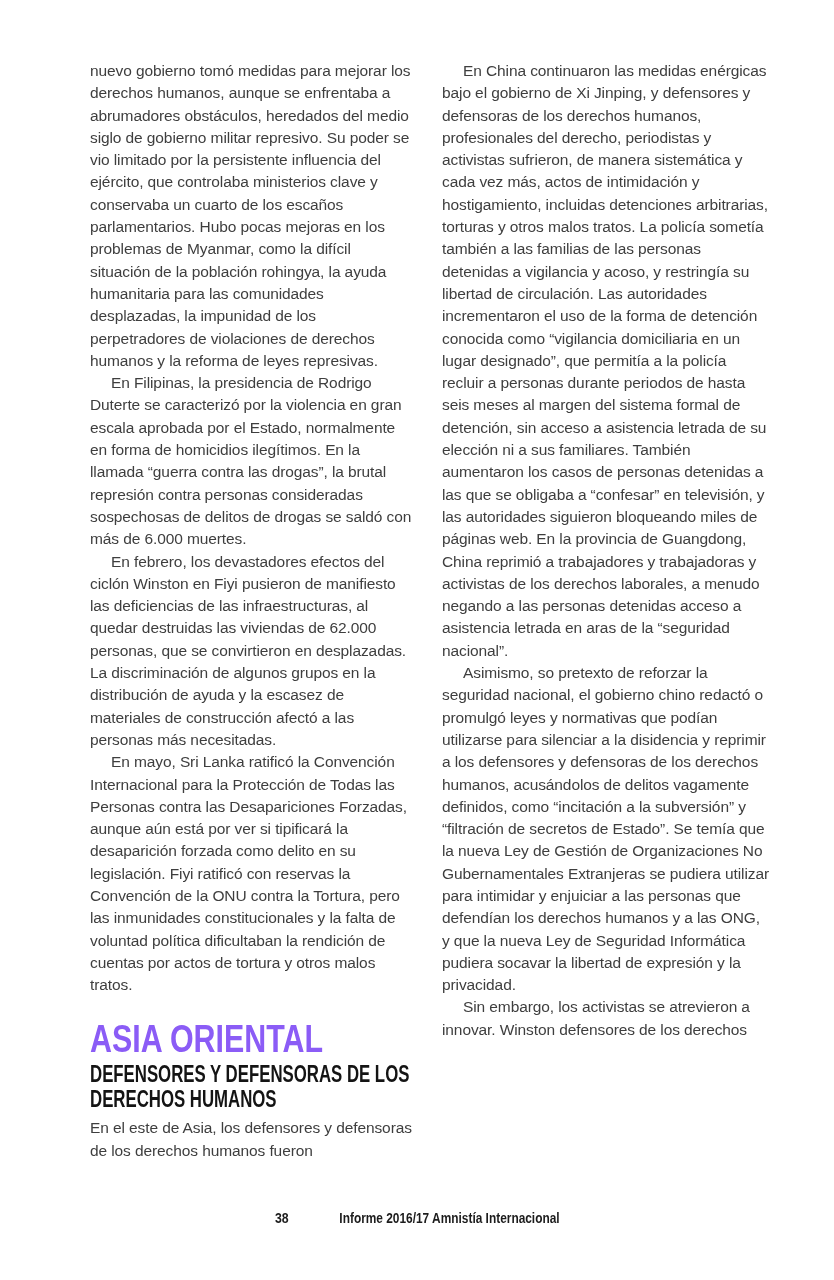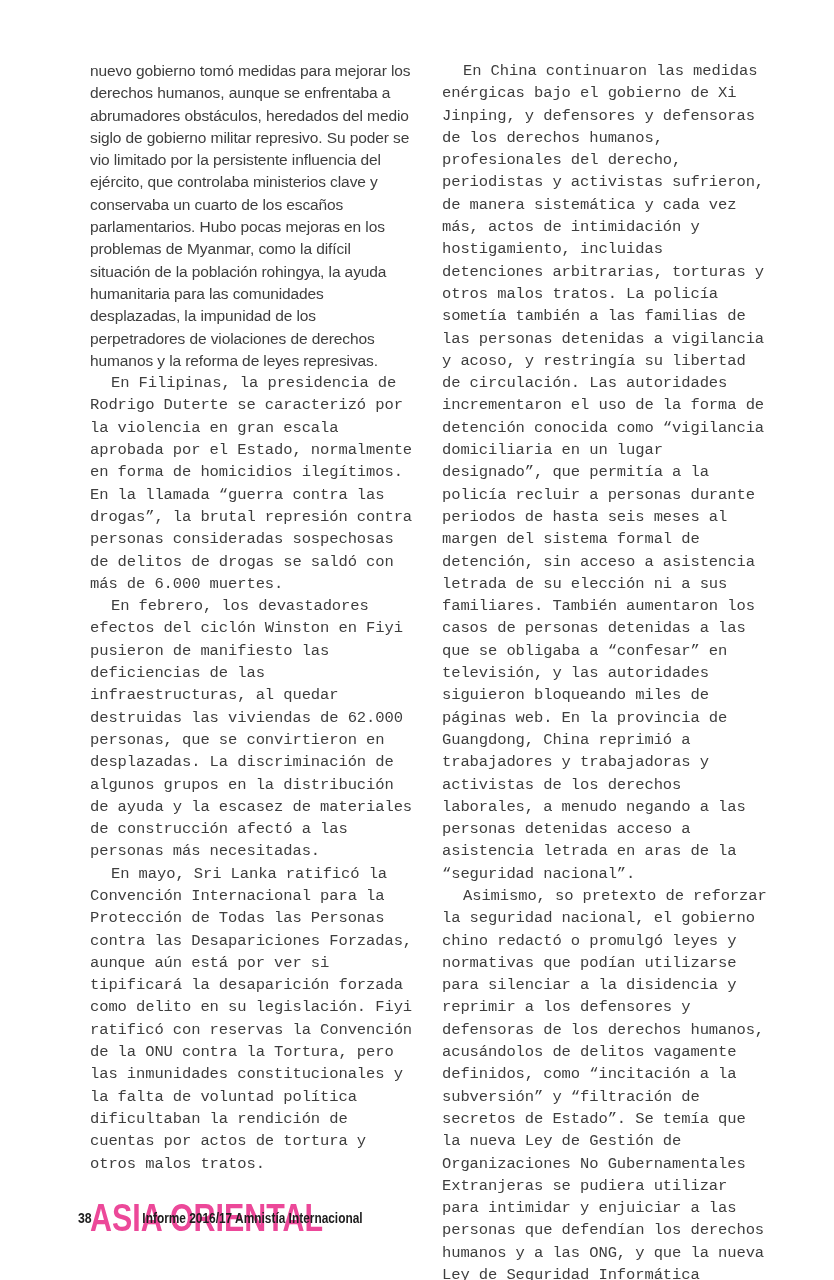--- a/index.html
+++ b/index.html
@@ -29,30 +29,30 @@
   .col-right { width: 328px; }
 
   p.body {
     margin: 0;
     font-size: 15.5px;
     line-height: 22.3px;
     letter-spacing: -0.1px;
     color: #3e3e3e;
     text-align: left;
   }
-  p.indent { text-indent: 21px; font-family: Liberation Mono, monospace; }
+  p.indent { text-indent: 21px; }
 
   .heading-block { margin-top: 22px; }
 
   h1.section {
     margin: 0 0 2px 0;
     font-size: 38px;
     line-height: 42px;
     font-weight: 700;
-    color: #ec4899;
+    color: #8b5cf6;
     letter-spacing: 0;
   }
   h1.section .condense {
     display: inline-block;
     white-space: nowrap;
     transform: scaleX(0.80);
     transform-origin: 0 50%;
   }
   h2.subsection {
     margin: 0 0 5px 0;
@@ -67,21 +67,21 @@
     transform: scaleX(0.73);
     transform-origin: 0 0;
   }
 
   .footer {
     position: absolute;
     left: 78px;
     right: 77px;
     top: 1210px;
     display: flex;
-    justify-content: flex-start;
+    justify-content: center;
     align-items: baseline;
     font-weight: 700;
     font-size: 14.5px;
     line-height: 16px;
     color: #1c1c1c;
   }
   .footer .page-num {
     display: inline-block;
     transform: scaleX(0.85);
     transform-origin: 0 50%;
@@ -104,20 +104,24 @@
     <div class="col col-left">
       <p class="body">nuevo gobierno tomó medidas para mejorar los derechos humanos, aunque se enfrentaba a abrumadores obstáculos, heredados del medio siglo de gobierno militar represivo. Su poder se vio limitado por la persistente influencia del ejército, que controlaba ministerios clave y conservaba un cuarto de los escaños parlamentarios. Hubo pocas mejoras en los problemas de Myanmar, como la difícil situación de la población rohingya, la ayuda humanitaria para las comunidades desplazadas, la impunidad de los perpetradores de violaciones de derechos humanos y la reforma de leyes represivas.</p>
       <p class="body indent">En Filipinas, la presidencia de Rodrigo Duterte se caracterizó por la violencia en gran escala aprobada por el Estado, normalmente en forma de homicidios ilegítimos. En la llamada “guerra contra las drogas”, la brutal represión contra personas consideradas sospechosas de delitos de drogas se saldó con más de 6.000 muertes.</p>
       <p class="body indent">En febrero, los devastadores efectos del ciclón Winston en Fiyi pusieron de manifiesto las deficiencias de las infraestructuras, al quedar destruidas las viviendas de 62.000 personas, que se convirtieron en desplazadas. La discriminación de algunos grupos en la distribución de ayuda y la escasez de materiales de construcción afectó a las personas más necesitadas.</p>
       <p class="body indent">En mayo, Sri Lanka ratificó la Convención Internacional para la Protección de Todas las Personas contra las Desapariciones Forzadas, aunque aún está por ver si tipificará la desaparición forzada como delito en su legislación. Fiyi ratificó con reservas la Convención de la ONU contra la Tortura, pero las inmunidades constitucionales y la falta de voluntad política dificultaban la rendición de cuentas por actos de tortura y otros malos tratos.</p>
 
       <div class="heading-block">
         <h1 class="section">
           <span class="condense">ASIA ORIENTAL</span>
         </h1>
+        <h2 class="subsection">
+          <span class="condense-block">DEFENSORES Y DEFENSORAS DE LOS DERECHOS HUMANOS</span>
+        </h2>
+        <p class="body">En el este de Asia, los defensores y defensoras de los derechos humanos fueron</p>
       </div>
     </div>
 
     <div class="col col-right">
       <p class="body indent">En China continuaron las medidas enérgicas bajo el gobierno de Xi Jinping, y defensores y defensoras de los derechos humanos, profesionales del derecho, periodistas y activistas sufrieron, de manera sistemática y cada vez más, actos de intimidación y hostigamiento, incluidas detenciones arbitrarias, torturas y otros malos tratos. La policía sometía también a las familias de las personas detenidas a vigilancia y acoso, y restringía su libertad de circulación. Las autoridades incrementaron el uso de la forma de detención conocida como “vigilancia domiciliaria en un lugar designado”, que permitía a la policía recluir a personas durante periodos de hasta seis meses al margen del sistema formal de detención, sin acceso a asistencia letrada de su elección ni a sus familiares. También aumentaron los casos de personas detenidas a las que se obligaba a “confesar” en televisión, y las autoridades siguieron bloqueando miles de páginas web. En la provincia de Guangdong, China reprimió a trabajadores y trabajadoras y activistas de los derechos laborales, a menudo negando a las personas detenidas acceso a asistencia letrada en aras de la “seguridad nacional”.</p>
       <p class="body indent">Asimismo, so pretexto de reforzar la seguridad nacional, el gobierno chino redactó o promulgó leyes y normativas que podían utilizarse para silenciar a la disidencia y reprimir a los defensores y defensoras de los derechos humanos, acusándolos de delitos vagamente definidos, como “incitación a la subversión” y “filtración de secretos de Estado”. Se temía que la nueva Ley de Gestión de Organizaciones No Gubernamentales Extranjeras se pudiera utilizar para intimidar y enjuiciar a las personas que defendían los derechos humanos y a las ONG, y que la nueva Ley de Seguridad Informática pudiera socavar la libertad de expresión y la privacidad.</p>
       <p class="body indent">Sin embargo, los activistas se atrevieron a innovar. Winston defensores de los derechos</p>
     </div>
 
   </div>

